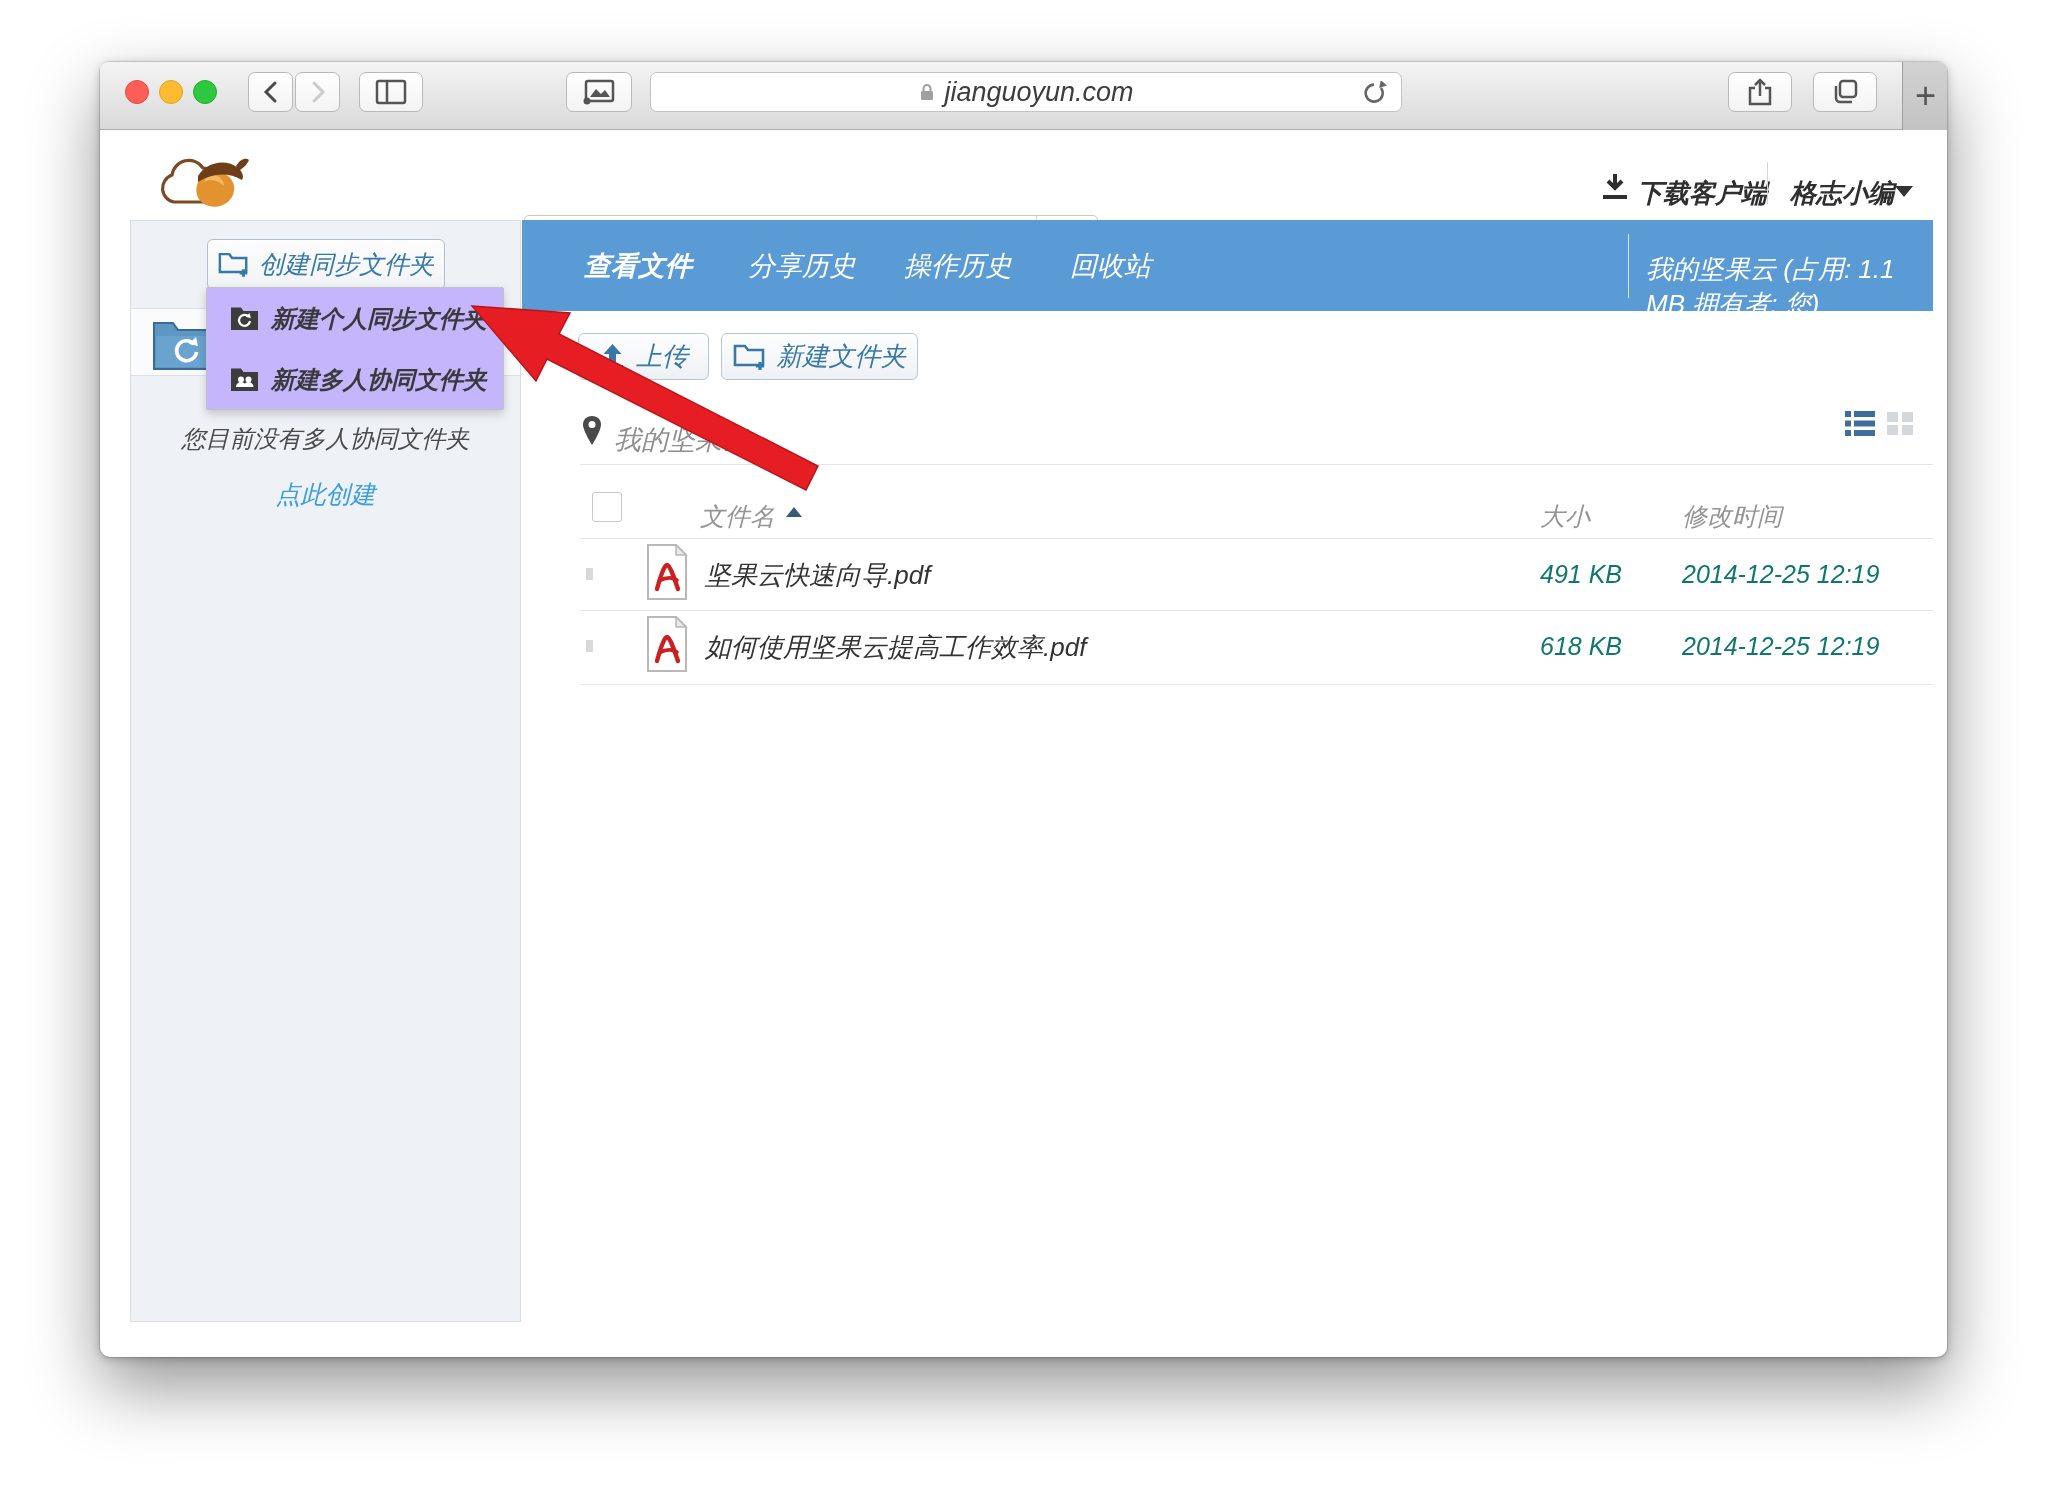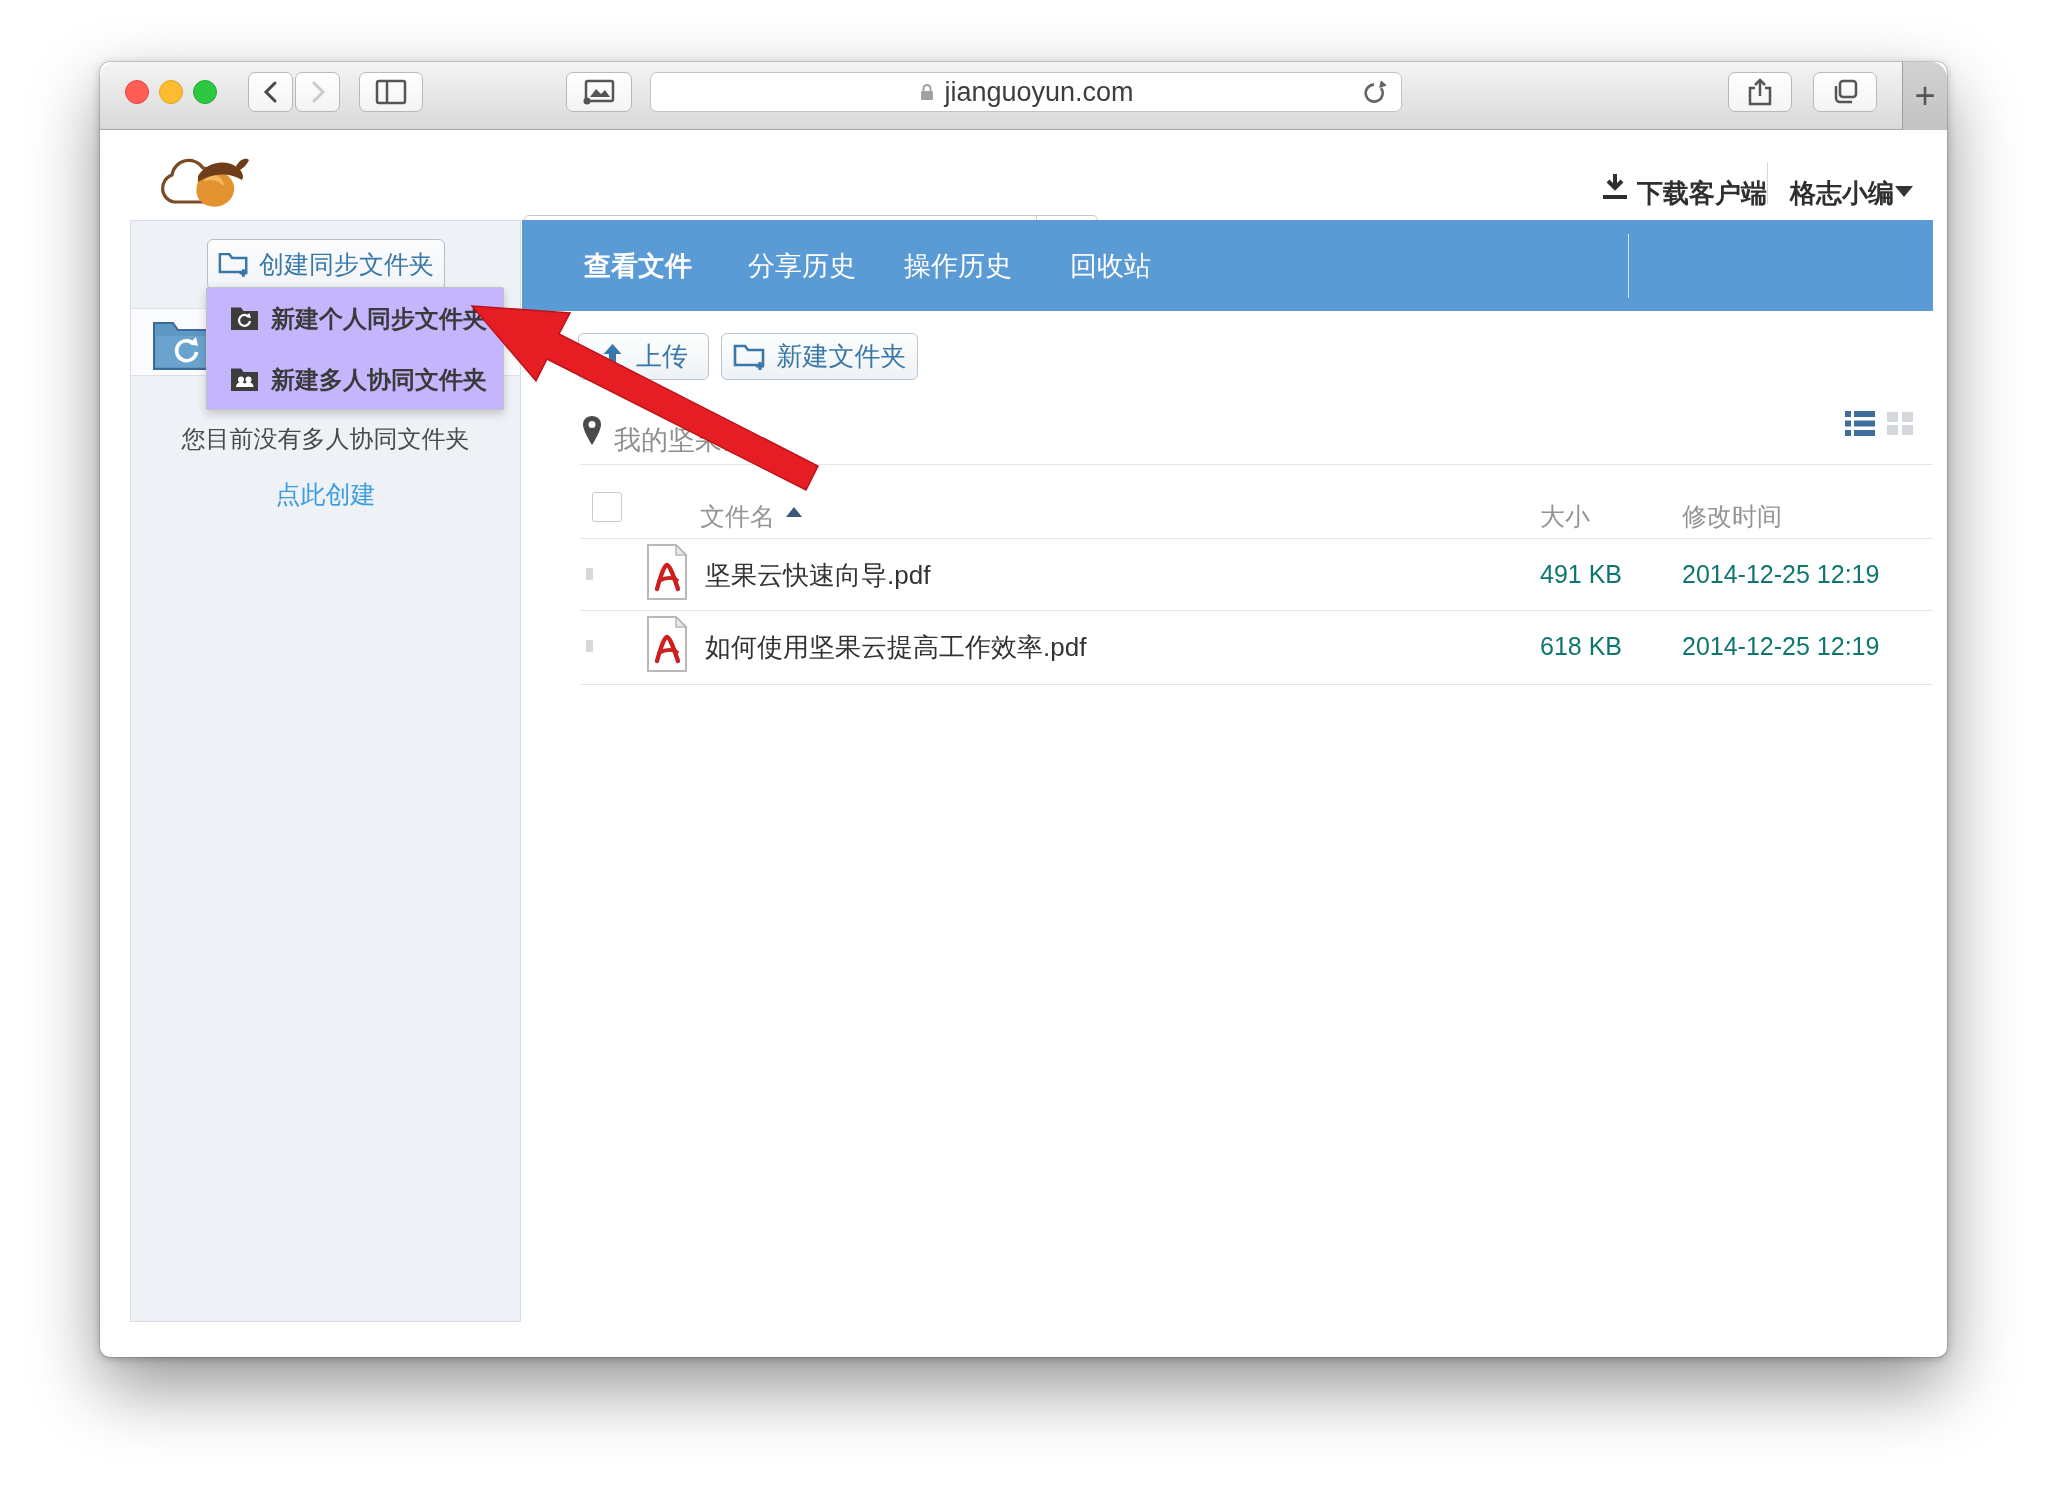--- a/index.html
+++ b/index.html
@@ -3,21 +3,21 @@
 <meta charset="utf-8">
 <style>
   * { margin:0; padding:0; box-sizing:border-box; }
   html,body { width:2048px; height:1511px; background:#ffffff; font-family:"Liberation Sans", sans-serif; position:relative; }
 
   .window {
     position:absolute; left:100px; top:62px; width:1847px; height:1295px;
     background:#fff; border-radius:10px;
     box-shadow:0 30px 70px rgba(0,0,0,.42), 0 2px 10px rgba(0,0,0,.25), 0 0 0 1px rgba(0,0,0,.12);
   }
-  .clip { position:absolute; inset:0; border-radius:16px; overflow:hidden; }
+  .clip { position:absolute; inset:0; border-radius:8px; overflow:hidden;font-style:italic; }
   .abs { position:absolute; }
 
   
   .chrome { position:absolute; left:0; top:0; width:1847px; height:68px;
     background:linear-gradient(#f4f4f4,#d9d9d9); border-bottom:1px solid #a9a9a9; }
   .tl { position:absolute; top:18px; width:24px; height:24px; border-radius:50%; }
   .tl.red   { left:25px; background:#ff5e57; border:1px solid #df4742; }
   .tl.yel   { left:59px; background:#fdbc2f; border:1px solid #dda327; }
   .tl.grn   { left:93px; background:#2bc840; border:1px solid #24a832; }
   .cbtn { position:absolute; top:10px; height:40px; background:linear-gradient(#ffffff,#f3f3f3);
@@ -180,20 +180,21 @@
     <div class="hdr-right abs" style="left:1690px;top:46px;">格志小编</div>
     <div class="caret-down abs" style="left:1795px;top:56px;border-top-color:#333;"></div>
   </div>
 
   <div class="bluebar">
     <div class="tab active" style="left:62px;">查看文件</div>
     <div class="tab" style="left:226px;">分享历史</div>
     <div class="tab" style="left:382px;">操作历史</div>
     <div class="tab" style="left:548px;">回收站</div>
     <div class="bar-sep"></div>
+    <div class="usage">我的坚果云 (占用: 1.1 MB  拥有者: 您)</div>
   </div>
   <div class="tab-notch"></div>
 
   <div class="toolbtn" style="left:478px;top:271px;width:131px;">
     <svg width="27" height="27" viewBox="0 0 27 27">
           <path d="M13.5 1 l9 10 h-5.5 v8 h-7 v-8 H4.5 z" fill="#3878a8"></path>
           <rect x="3" y="22" width="21" height="4" fill="#3878a8"></rect>
         </svg>
     <span>上传</span>
   </div>

